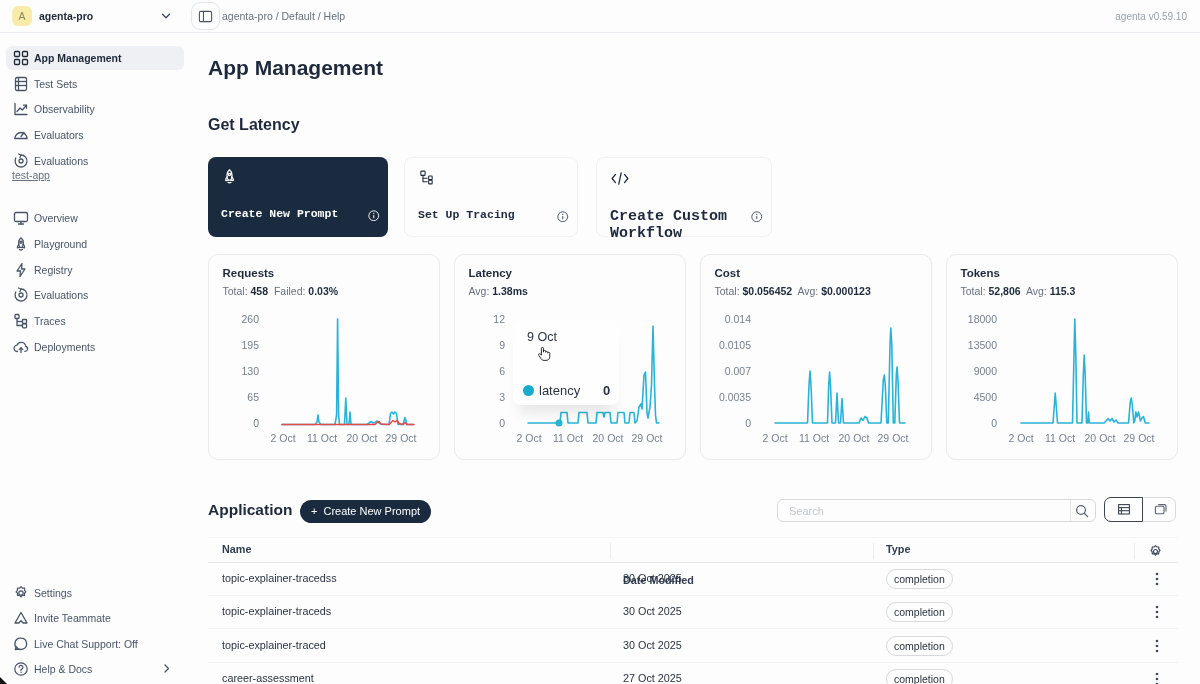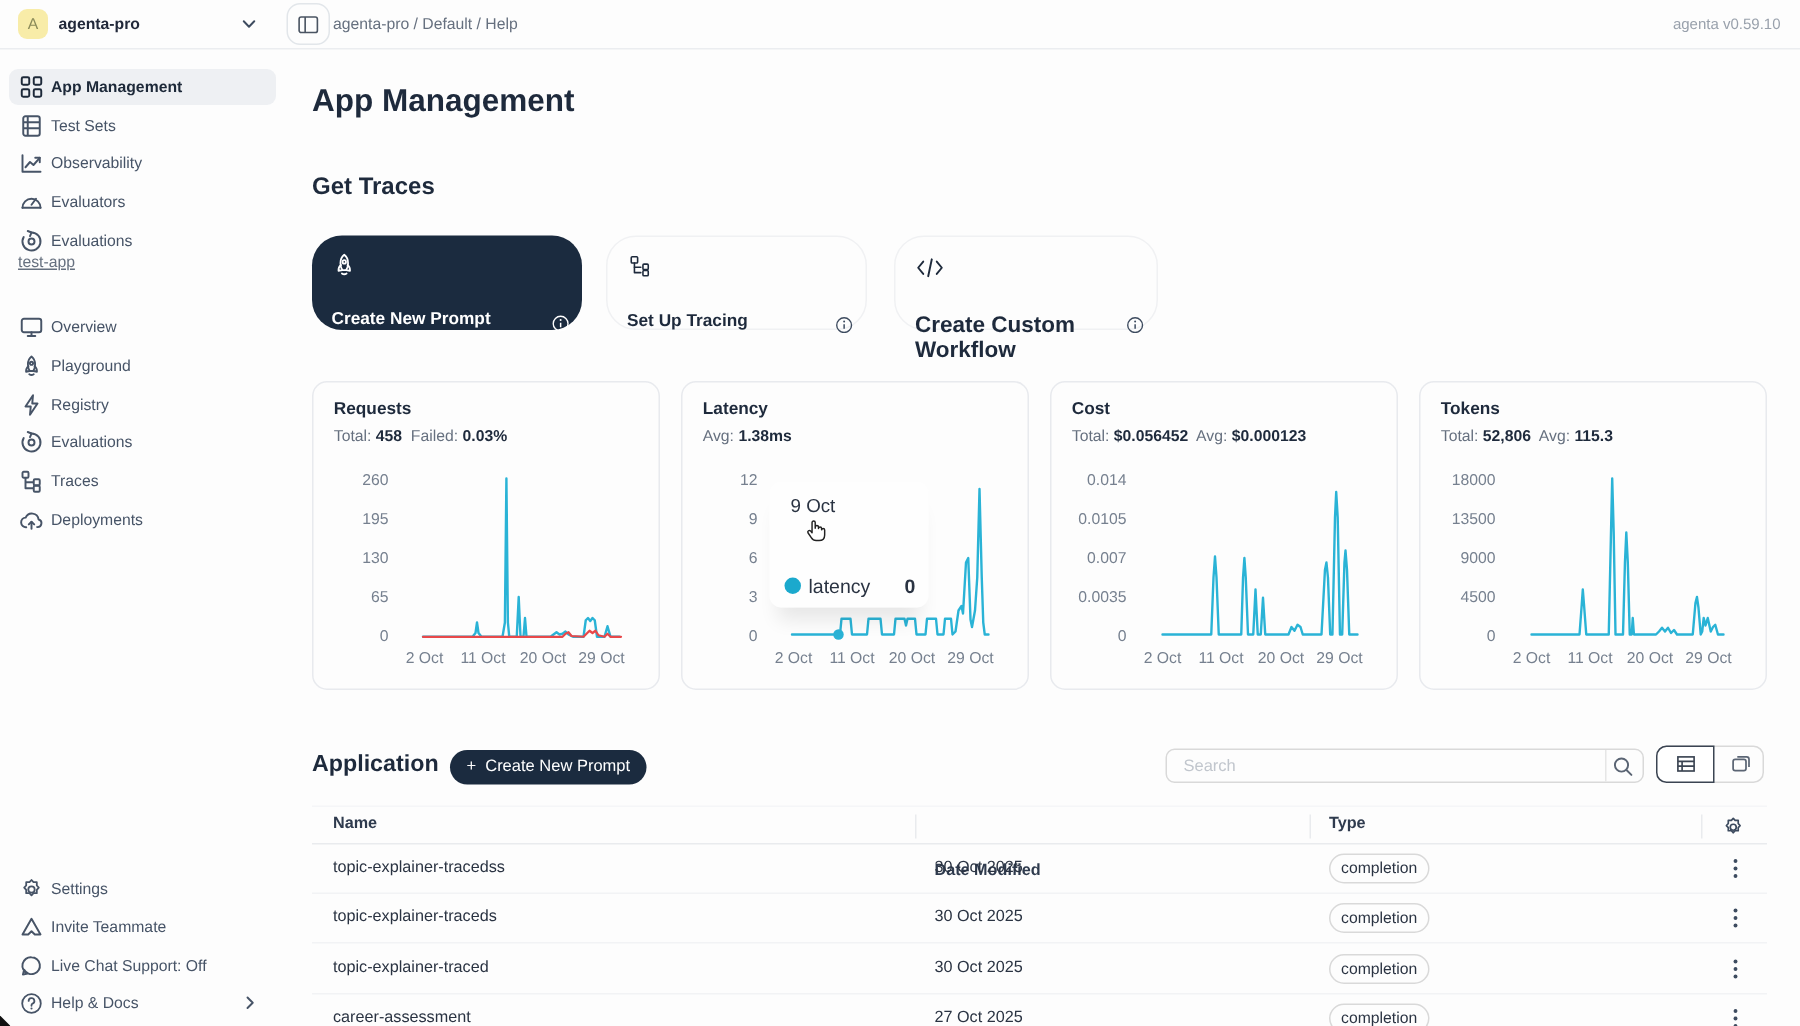--- a/index.html
+++ b/index.html
@@ -22,21 +22,21 @@
 #sidebar { position:absolute; left:0; top:33px; width:186px; height:651px; }
 .nav-item { position:absolute; left:6px; width:178px; height:24px; border-radius:6px; color:#475467; font-size:10.5px; }
 .nav-item .ic { position:absolute; left:7px; top:4px; width:16px; height:16px; }
 .nav-item .lb { position:absolute; left:28px; top:6px; white-space:nowrap; }
 .nav-item.sel { background:#eef0f3; color:#1d2939; font-weight:bold; }
 .nav-label { position:absolute; left:12px; font-size:10.5px; color:#66707f; }
 
 #h1 { position:absolute; left:208px; top:56px; font-size:21px; font-weight:bold; color:#1e2a3c; }
 #h2 { position:absolute; left:208px; top:116px; font-size:16px; font-weight:bold; color:#1e2a3c; }
 
-.gscard { position:absolute; top:157px; height:63px; border-radius:20px; }
+.gscard { position:absolute; top:157px; height:80px; border-radius:8px;font-family:Liberation Mono, monospace; }
 .gscard .ttl { position:absolute; left:13px; top:50px; font-size:11.5px; font-weight:bold; }
 .gscard .info { position:absolute; right:8.5px; top:52.5px; width:11.5px; height:11.5px; }
 #gs1 { left:208px; width:180px; background:#1b2b3f; color:#fff; }
 #gs2 { left:404px; width:174px; border:1px solid #f0f1f3; color:#1e2a3c; }
 #gs3 { left:596px; width:176px; border:1px solid #f0f1f3; color:#1e2a3c; }
 .gsicon { position:absolute; left:12.5px; top:11px; width:17px; height:17px; }
 
 .stat { position:absolute; top:254px; width:232px; height:206px; background:#fdfdfd; border:1px solid #e8eaee; border-radius:10px; }
 .stat .t { position:absolute; left:13.5px; top:12px; font-size:11.5px; font-weight:bold; color:#1e2a3c; }
 .stat .s { position:absolute; left:13.5px; top:29.5px; font-size:10.5px; color:#66707f; }
@@ -203,21 +203,21 @@
         <circle cx="8" cy="11.3" r="0.7" fill="#475467" stroke="none"></circle>
       </svg>
       <div class="lb">Help &amp; Docs</div>
       <svg style="position:absolute; right:12px; top:6px;" width="11" height="11" viewBox="0 0 11 11">
         <path d="M4 2 L7.5 5.5 L4 9" fill="none" stroke="#475467" stroke-width="1.3" stroke-linecap="round" stroke-linejoin="round"></path>
       </svg>
     </div>
 </div>
 
 <div id="h1">App Management</div>
-<div id="h2">Get Traces</div>
+<div id="h2">Get Latency</div>
 
 <div class="gscard" id="gs1">
   <svg class="gsicon" viewBox="0 0 24 24" fill="none" stroke="#fff" stroke-width="1.7" stroke-linecap="round" stroke-linejoin="round">
       <path d="M12 2.6c2.6 2 3.6 5 3.6 7.9 0 2.4-.7 4.7-1.8 6.5h-3.6C9.1 15.2 8.4 12.9 8.4 10.5 8.4 7.6 9.4 4.6 12 2.6z"></path>
       <circle cx="12" cy="9.3" r="1.6"></circle>
       <path d="M8.9 12.3c-1.9 1.5-2.4 3.6-2.3 5.4l3.4-.7"></path>
       <path d="M15.1 12.3c1.9 1.5 2.4 3.6 2.3 5.4l-3.4-.7"></path>
       <path d="M9.8 20.2c1.4 1 3 1 4.4 0"></path>
     </svg>
   <div class="ttl">Create New Prompt</div>

